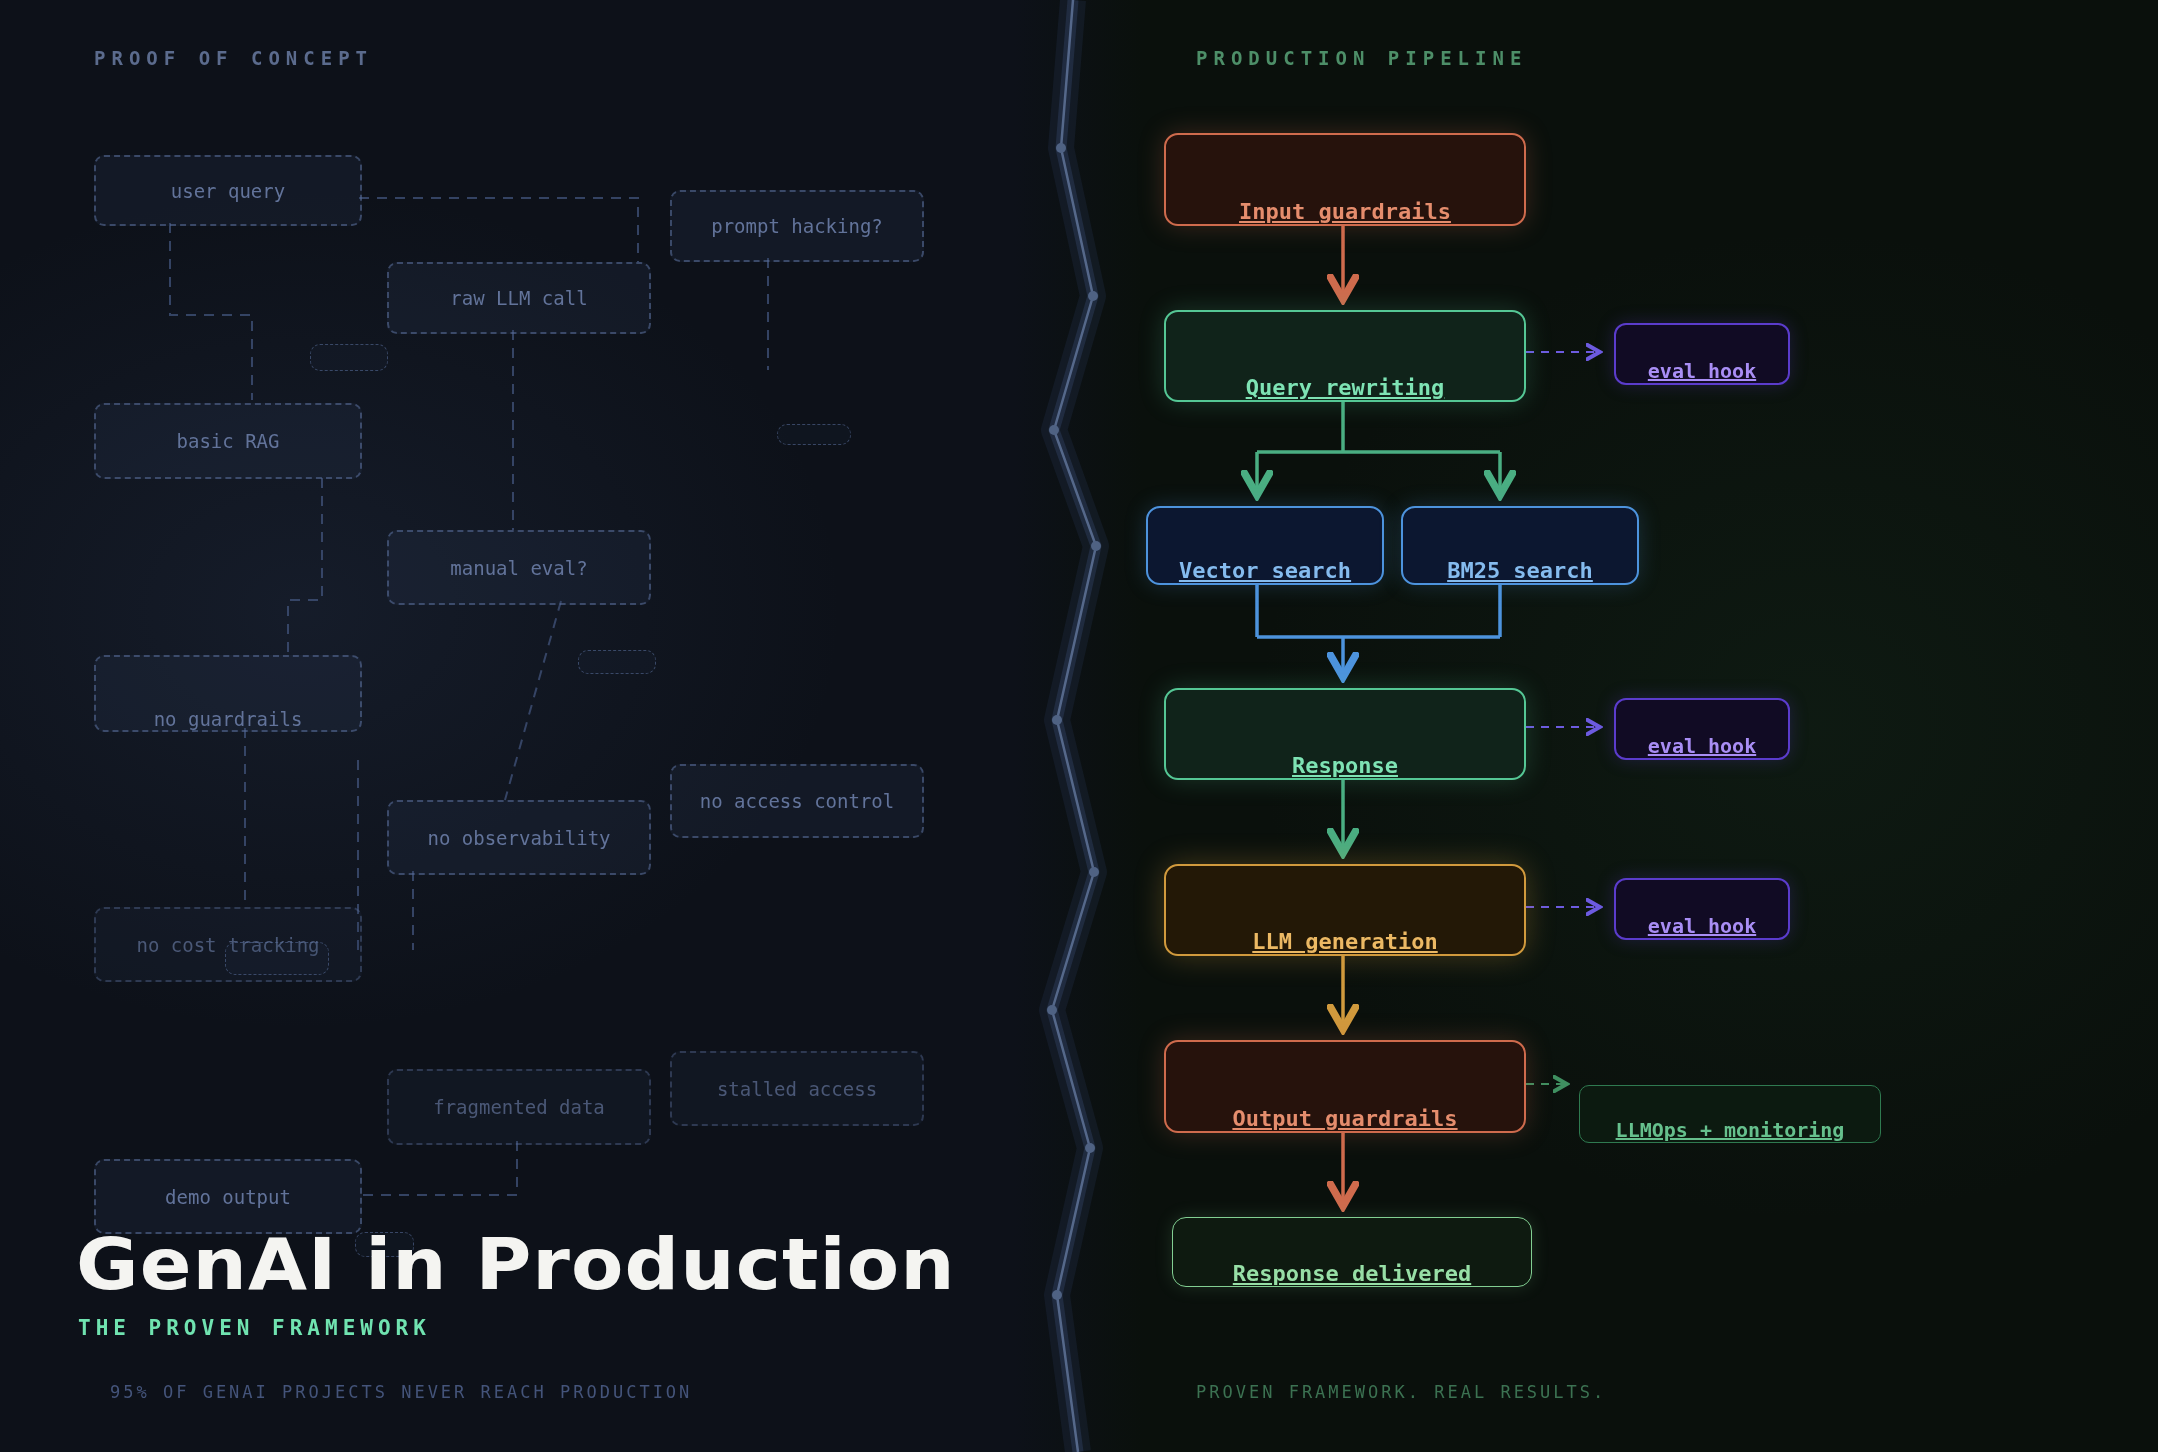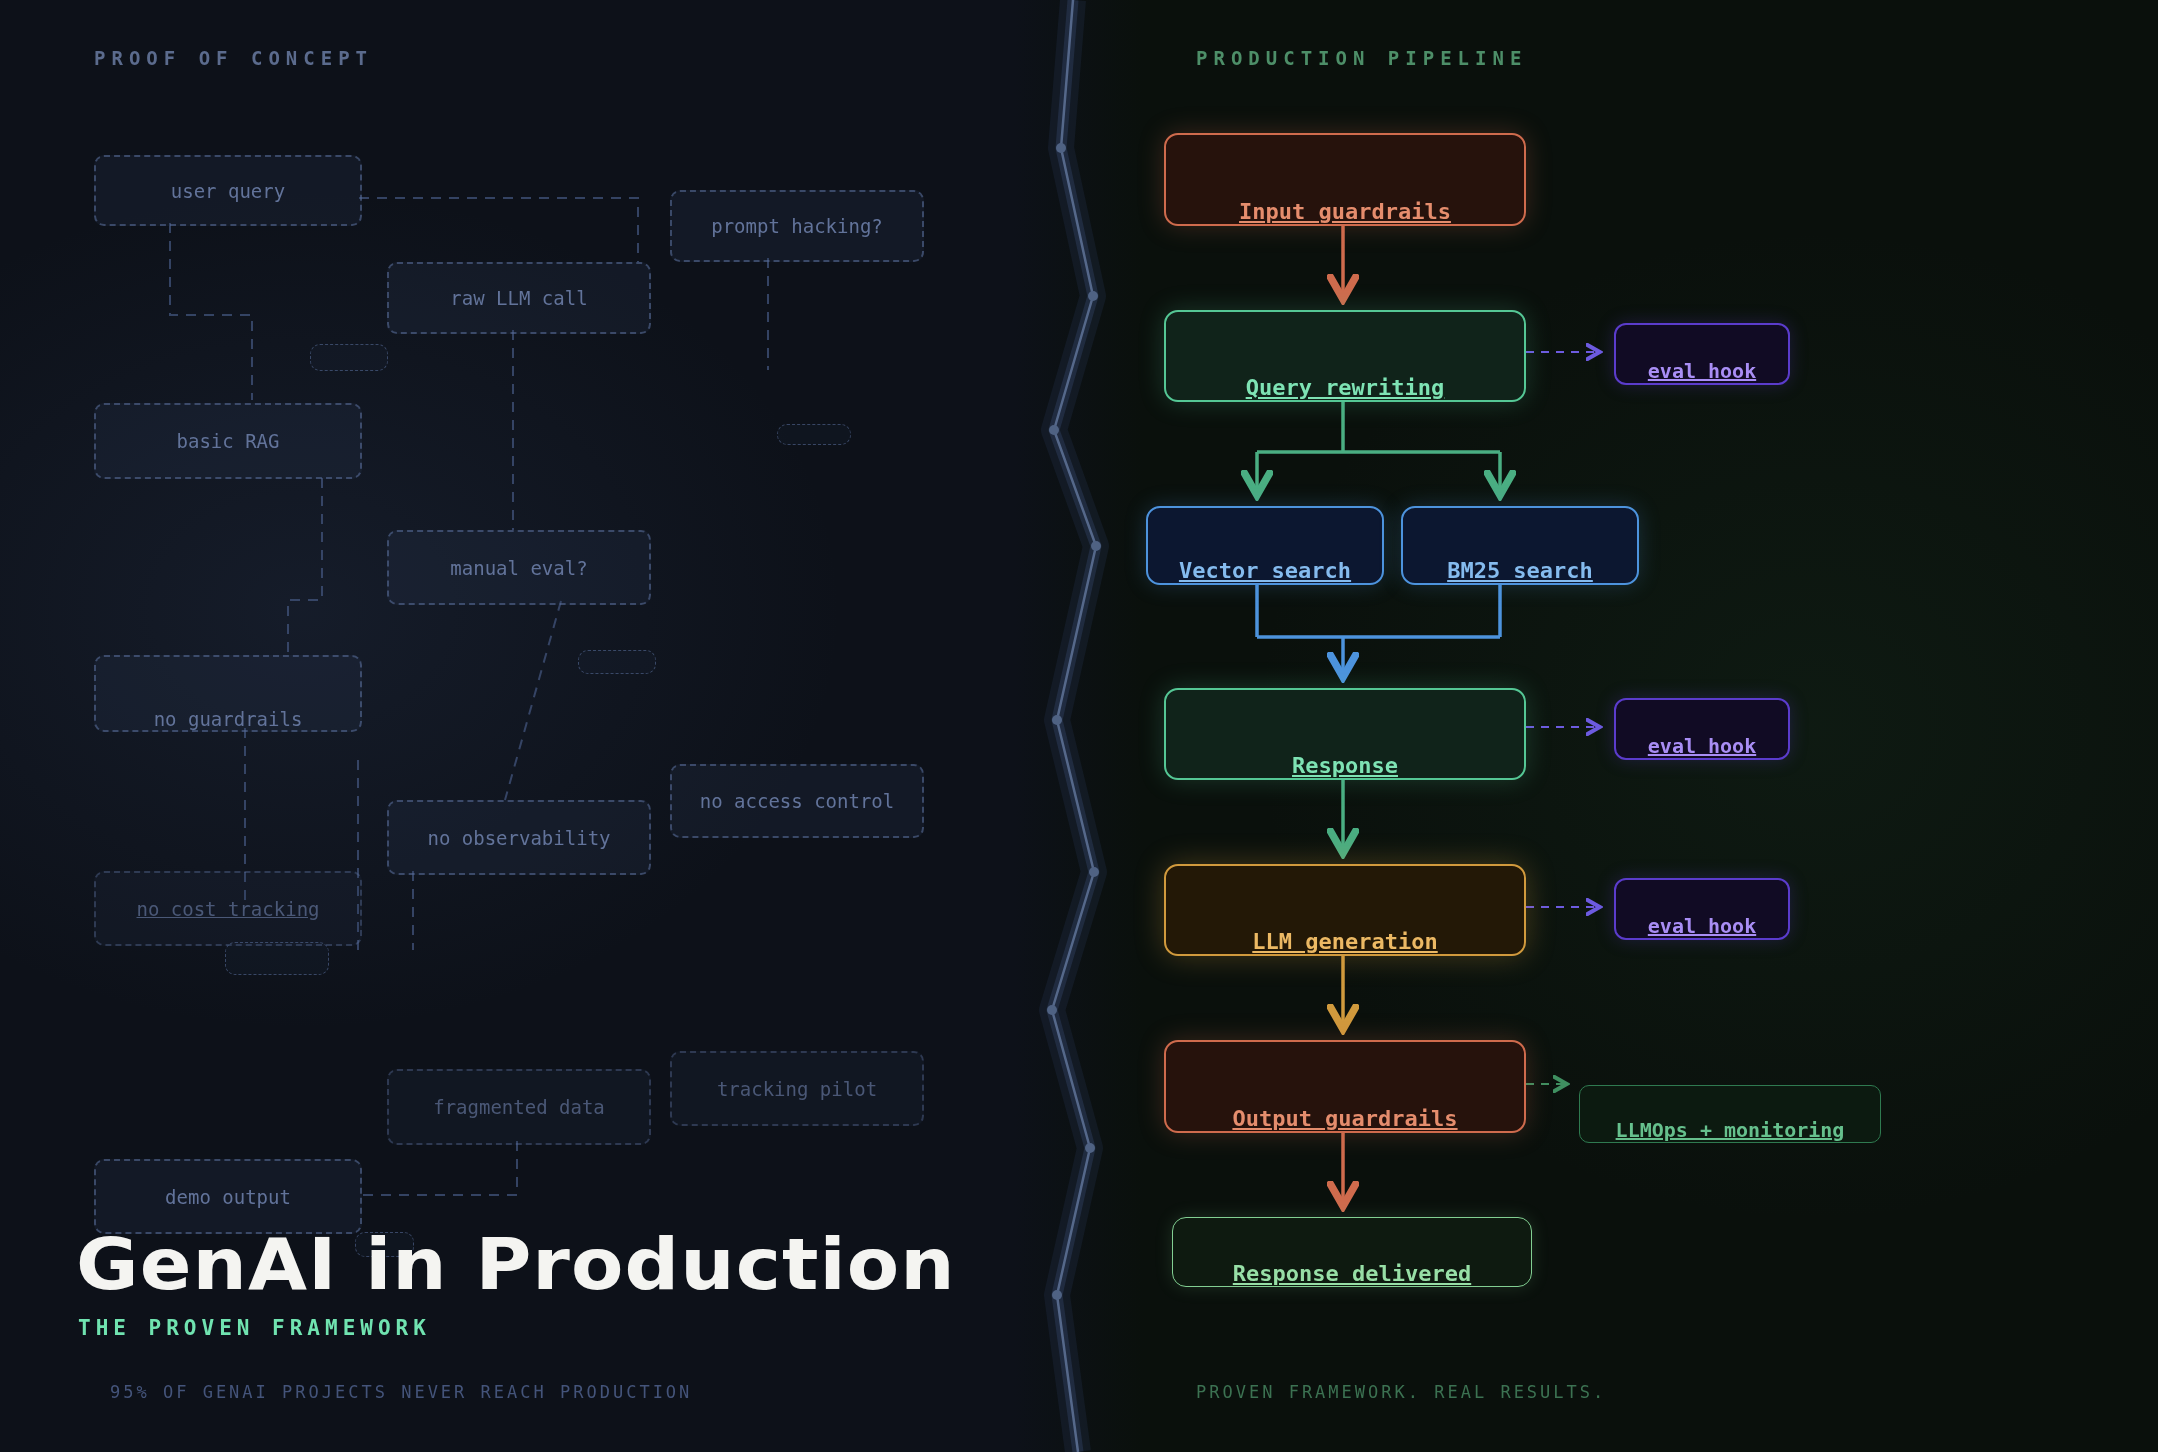--- a/index.html
+++ b/index.html
@@ -29,21 +29,21 @@
   .ghost.dim{opacity:.72;}
   .ghost.empty{background:rgba(44,58,88,0.10);border-width:1px;}
   .g-user{left:94px;top:155px;width:264px;height:67px;}
   .g-prompt{left:670px;top:190px;width:250px;height:68px;}
   .g-raw{left:387px;top:262px;width:260px;height:68px;}
   .g-rag{left:94px;top:403px;width:264px;height:72px;}
   .g-manual{left:387px;top:530px;width:260px;height:71px;}
   .g-guard{left:94px;top:655px;width:264px;height:73px;align-items:flex-end;}
   .g-access{left:670px;top:764px;width:250px;height:70px;}
   .g-obs{left:387px;top:800px;width:260px;height:71px;}
-  .g-cost{left:94px;top:871px;width:264px;height:71px;text-decoration:underline;}
+  .g-cost{left:94px;top:907px;width:264px;height:71px;}
   .g-frag{left:387px;top:1069px;width:260px;height:72px;}
   .g-stall{left:670px;top:1051px;width:250px;height:71px;}
   .g-demo{left:94px;top:1159px;width:264px;height:71px;}
   .g-e1{left:310px;top:344px;width:76px;height:25px;}
   .g-e2{left:777px;top:424px;width:72px;height:19px;}
   .g-e3{left:578px;top:650px;width:76px;height:22px;}
   .g-e4{left:225px;top:942px;width:102px;height:31px;}
   .g-e5{left:355px;top:1232px;width:57px;height:23px;}
 
   
@@ -188,21 +188,21 @@
   <div class="ghost g-obs">
       <span>no observability</span>
     </div>
   <div class="ghost g-cost dim">
       <span>no cost tracking</span>
     </div>
   <div class="ghost g-frag dim">
       <span>fragmented data</span>
     </div>
   <div class="ghost g-stall dim">
-      <span>tracking pilot</span>
+      <span>stalled access</span>
     </div>
   <div class="ghost g-demo">
       <span>demo output</span>
     </div>
 
   <div class="ghost empty g-e1"></div>
   <div class="ghost empty g-e2"></div>
   <div class="ghost empty g-e3"></div>
   <div class="ghost empty g-e4"></div>
   <div class="ghost empty g-e5"></div>

